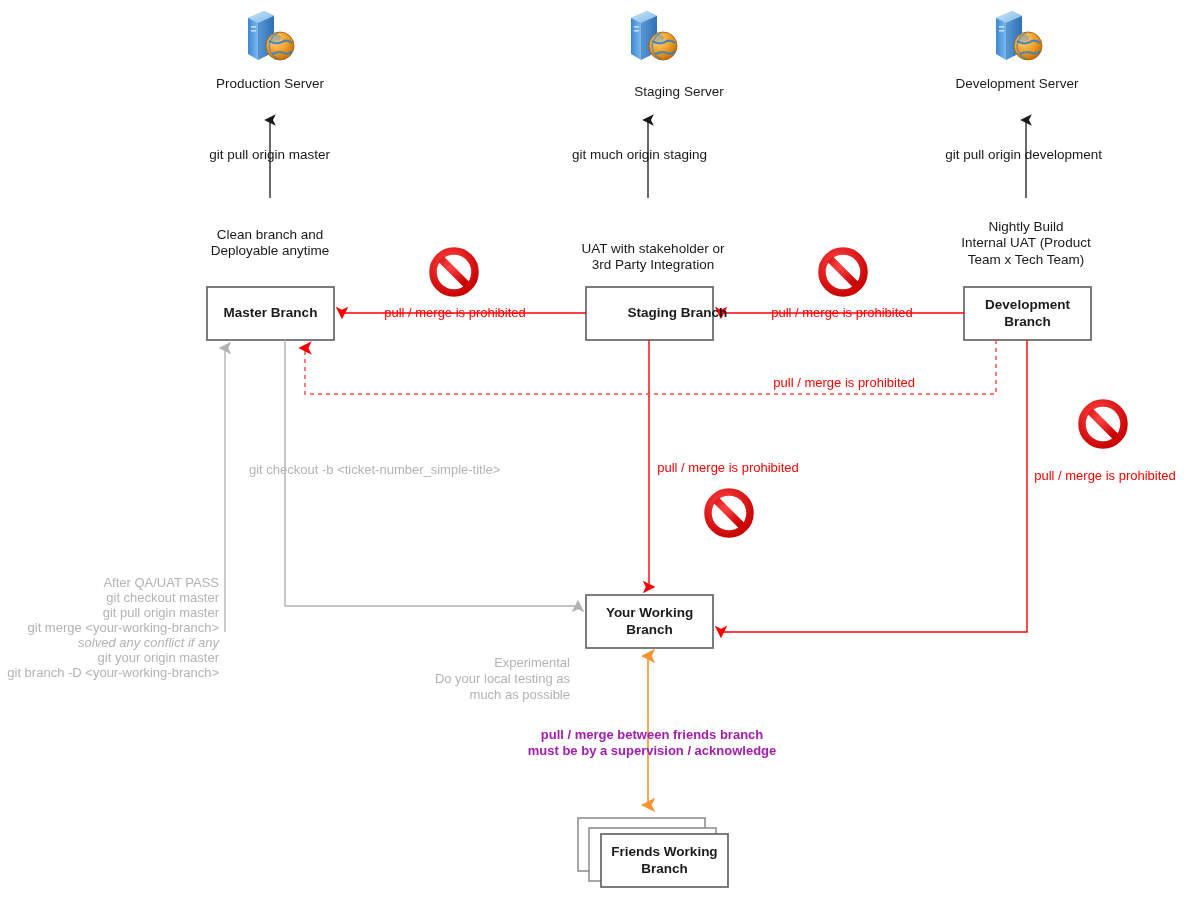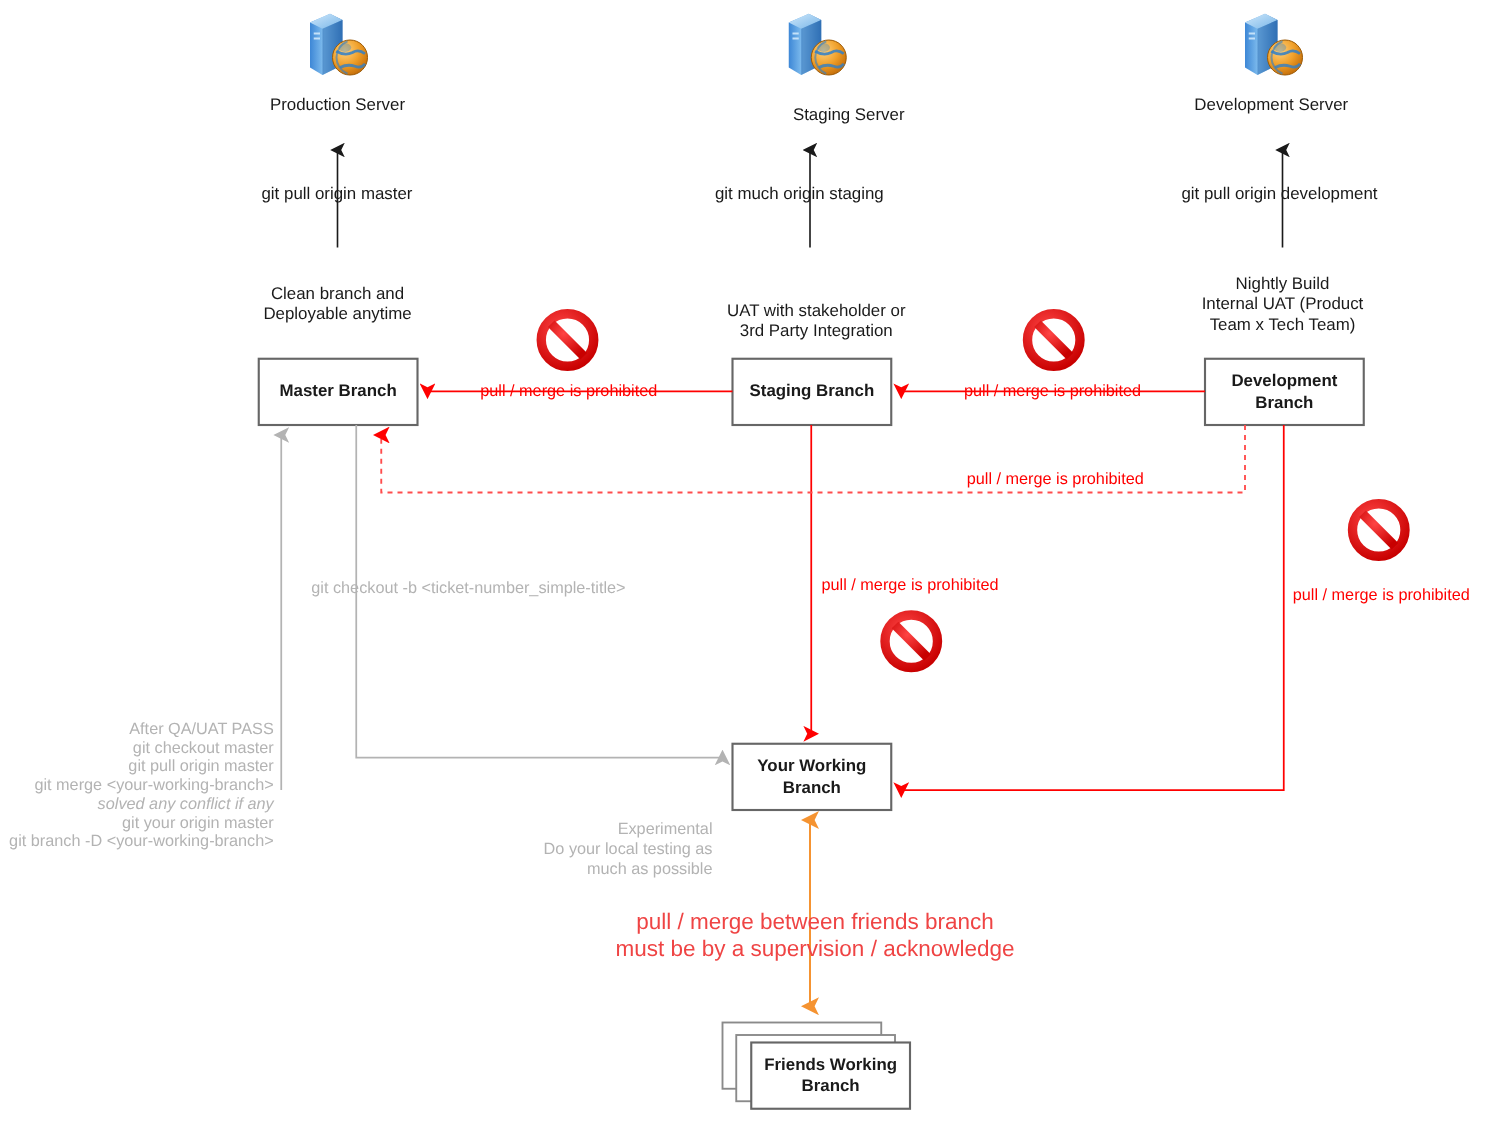--- a/index.html
+++ b/index.html
@@ -3,21 +3,21 @@
 <meta charset="utf-8">
 <style>
   html,body{margin:0;padding:0;background:#ffffff;}
   body{width:1197px;height:905px;overflow:hidden;
        font-family:"Liberation Sans","DejaVu Sans",sans-serif;}
   #canvas{position:relative;width:1197px;height:905px;}
   svg.layer{position:absolute;left:0;top:0;width:1197px;height:905px;}
   .lbl{position:absolute;white-space:pre;line-height:1.22;}
   .dark{color:#1a1a1a;font-size:13.5px;}
   .red{color:#ff0000;font-size:13px;}
-  .orange{color:#ef4444;font-size:18px;font-weight:normal;}
+  .orange{color:#a21caf;font-size:13px;font-weight:bold;}
   .gray{color:#b3b3b3;font-size:13px;}
   .gray-i{color:#b3b3b3;font-size:13px;font-style:italic;}
   .ctr{text-align:center;transform:translateX(-50%);}
   .rgt{text-align:right;transform:translateX(-100%);}
   .lft{text-align:center;}
   .boxtext{position:absolute;display:flex;align-items:center;justify-content:center;
            text-align:center;color:#1a1a1a;font-size:13.5px;line-height:1.25;font-weight:bold;}
 </style>
 </head>
 <body>
@@ -140,21 +140,21 @@
 
   <div class="lbl dark ctr" style="left:270px;top:227px;">Clean branch and
 Deployable anytime</div>
   <div class="lbl dark ctr" style="left:653px;top:227px;margin-top:14px;">UAT with stakeholder or
 3rd Party Integration</div>
   <div class="lbl dark ctr" style="left:1026px;top:219px;">Nightly Build
 Internal UAT (Product
 Team x Tech Team)</div>
 
   <div class="boxtext" style="left:207px;top:287px;width:127px;height:53px;">Master Branch</div>
-  <div class="boxtext" style="left:586px;top:287px;width:127px;height:53px;">Staging Branch</div>
+  <div class="boxtext" style="left:586px;top:287px;width:127px;height:53px;padding-left:28px;">Staging Branch</div>
   <div class="boxtext" style="left:962px;top:287px;width:131px;height:53px;">Development Branch</div>
   <div class="boxtext" style="left:584px;top:595px;width:131px;height:53px;">Your Working Branch</div>
   <div class="boxtext" style="left:601px;top:834px;width:127px;height:53px;">Friends Working
 Branch</div>
 
   <div class="lbl red ctr" style="left:455px;top:305px;">pull / merge is prohibited</div>
   <div class="lbl red ctr" style="left:842px;top:305px;">pull / merge is prohibited</div>
   <div class="lbl red rgt" style="left:915px;top:375px;">pull / merge is prohibited</div>
   <div class="lbl red ctr" style="left:728px;top:460px;">pull / merge is prohibited</div>
   <div class="lbl red ctr" style="left:1105px;top:468px;">pull / merge is prohibited</div>

